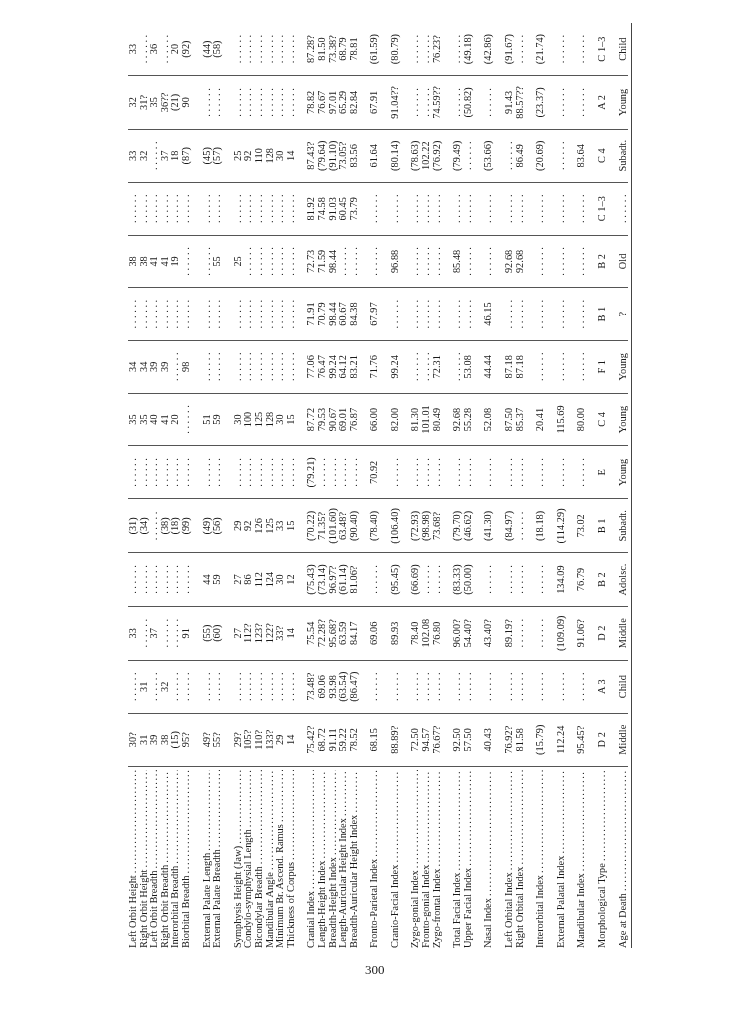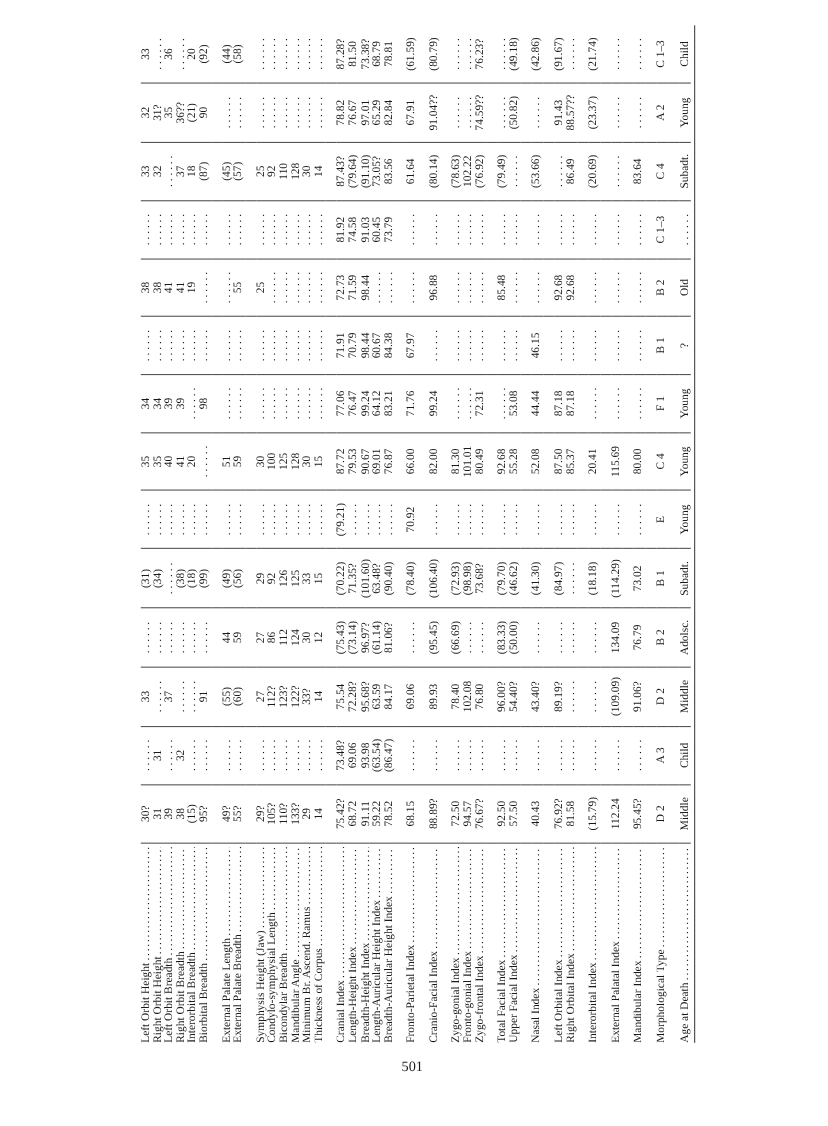--- a/index.html
+++ b/index.html
@@ -904,13 +904,13 @@
           <td class="val">. . . . . .</td>
           <td class="val">Subadt.</td>
           <td class="val">Young</td>
           <td class="val">Child</td>
         </tr>
       </tbody>
   </table>
   <div id="bottomrule"></div>
 </div>
 
-<div id="pagenum">501</div>
+<div id="pagenum">300</div>
 
 </body></html>

